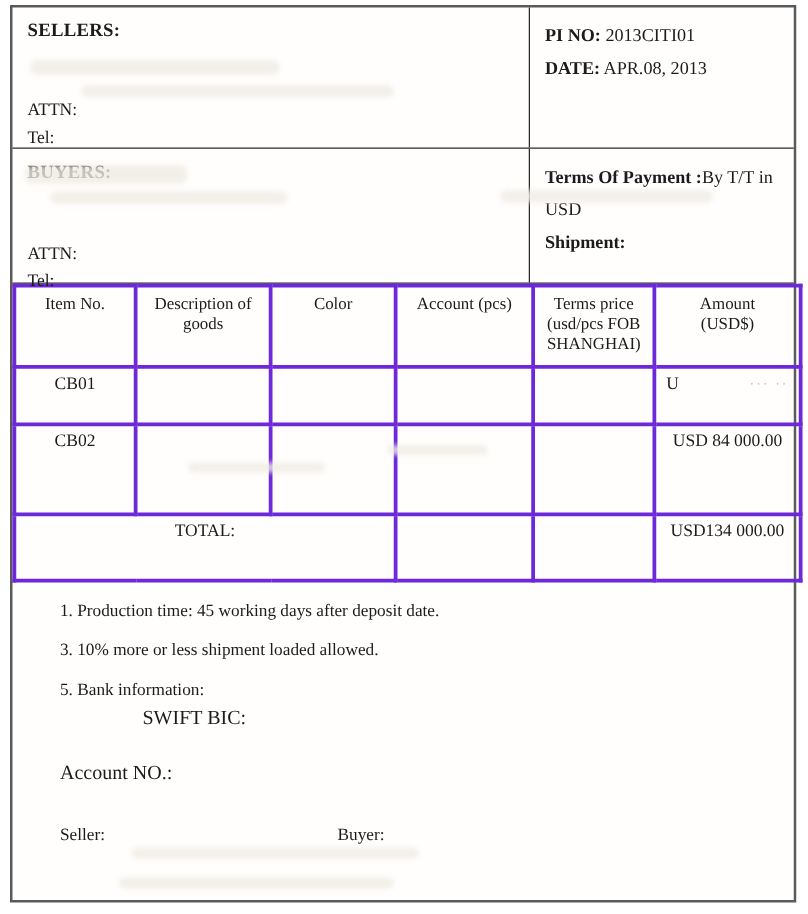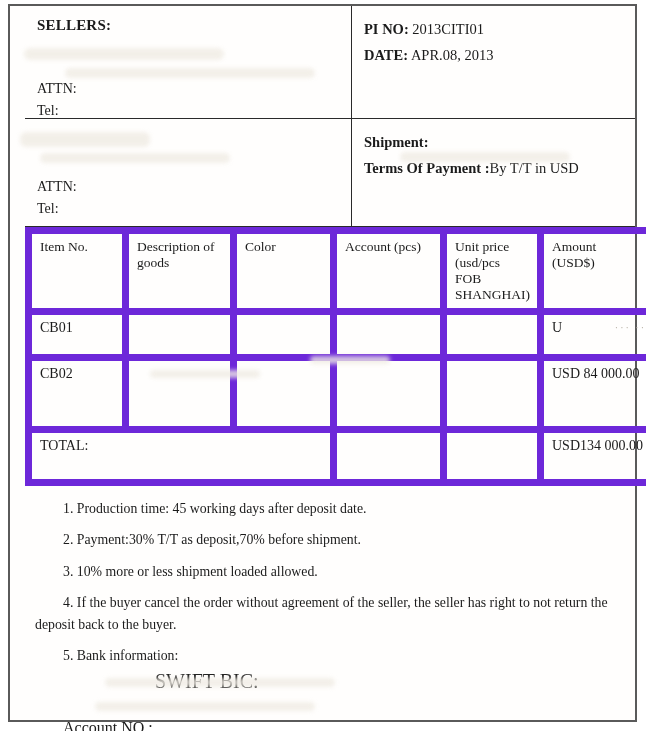--- a/index.html
+++ b/index.html
@@ -3,61 +3,61 @@
 <meta charset="utf-8">
 <style>
   html,body{margin:0;padding:0;background:#ffffff;}
   body{
     width:646px;height:731px;position:relative;
     font-family:"Liberation Serif","DejaVu Serif",serif;
     color:#1b1b1b;-webkit-font-smoothing:antialiased;
   }
   .sheet{
     position:absolute;left:8px;top:4px;width:629px;height:718px;
-    border:2px solid #5a5a5a;box-sizing:border-box;background:#fffefd;padding-left:15px;
+    border:2px solid #5a5a5a;box-sizing:border-box;background:#fffefd;
   }
   
   .top-row{display:flex;border-bottom:1px solid #2a2a2a;box-sizing:border-box;}
   .top-row.r1{height:113px;}
   .top-row.r2{height:108px;}
   .cell-left{flex:1;padding:11px 12px 0 12px;box-sizing:border-box;}
-  .cell-right{width:284px;border-left:1px solid #2a2a2a;padding:10px 12px 0 12px;box-sizing:border-box;}
+  .cell-right{width:212px;border-left:1px solid #2a2a2a;padding:10px 12px 0 12px;box-sizing:border-box;}
   .b{font-weight:bold;}
   .hdr-line{font-size:14.5px;line-height:26px;}
   .label-main{font-size:15px;font-weight:bold;letter-spacing:.2px;}
   .attn{font-size:14px;line-height:22px;margin-top:44px;}
   .attn2{font-size:14px;line-height:22px;margin-top:46px;}
   .tel{font-size:14px;line-height:22px;font-family:Liberation Serif, serif;}
   
   table.items{
     border-collapse:collapse;width:629px;table-layout:fixed;
     font-size:13.5px;
   }
   table.items th,table.items td{
-    border:7px solid #6d28d9;vertical-align:top;text-align:left;
+    border:3px solid #6d28d9;vertical-align:top;text-align:center;
     padding:5px 8px;box-sizing:border-box;font-weight:normal;overflow:hidden;
   }
   table.items tr.hdr{height:65px;}
   table.items tr.row1{height:46px;}
   table.items tr.row2{height:72px;margin-left:43px;}
   table.items tr.totalr{height:53px;}
   th .pre{white-space:pre-line;}
   th.c-desc{text-align:justify;}
   th.c-unit{text-align:center;}
   table.items td{font-size:14px;}
   .amount-flex{display:flex;justify-content:space-between;align-items:flex-start;}
   .faint-marks{
     font-size:10px;letter-spacing:2px;color:#b3ada2;line-height:12px;padding-top:2px;
   }
   
   .notes{
     padding:12px 14px 0 10px;font-size:13.8px;box-sizing:border-box;
   }
   .note{margin:0 0 10px 0;text-indent:28px;line-height:1.55;}
-  .swift{margin:2px 0 0 120px;font-size:20px;}
+  .swift{margin:2px 0 0 94px;font-size:16px;}
   .account{margin:26px 0 0 28px;font-size:16px;}
   .sign-row{display:flex;margin:32px 0 0 28px;font-size:13.8px;}
   .sign-seller{width:222px;}
   
   .smudge{
     position:absolute;background:#f0ece4;border-radius:6px;
     filter:blur(2px);opacity:.8;pointer-events:none;
   }
 </style>
 </head>
@@ -72,45 +72,46 @@
       <div class="tel">Tel:</div>
     </div>
     <div class="cell-right">
       <div class="hdr-line"><span class="b">PI NO:</span> <span>2013CITI01</span></div>
       <div class="hdr-line"><span class="b">DATE:</span> <span>APR.08, 2013</span></div>
     </div>
   </div>
 
   <div class="top-row r2">
     <div class="cell-left">
+      <div class="label-main">BUYERS:</div>
       <div class="attn2">ATTN:</div>
       <div class="tel">Tel:</div>
     </div>
     <div class="cell-right">
+      <div class="hdr-line"><span class="b">Terms Of Payment :</span><span>By T/T in USD</span></div>
       <div class="hdr-line b">Shipment:</div>
-      <div class="hdr-line"><span class="b">Terms Of Payment :</span><span>By T/T in USD</span></div>
     </div>
   </div>
 
   <table class="items">
     <colgroup>
       <col style="width:97px">
         <col style="width:108px">
         <col style="width:100px">
       <col style="width:110px">
         <col style="width:97px">
         <col style="width:117px">
     </colgroup>
     <tbody>
         <tr class="hdr">
       <th><span class="pre">Item No.</span></th>
       <th class="c-desc"><span>Description of goods</span></th>
       <th><span class="pre">Color</span></th>
       <th><span class="pre">Account (pcs)</span></th>
-      <th class="c-unit"><span class="pre">Unit price
+      <th class="c-unit"><span class="pre">Terms price
 (usd/pcs FOB
 SHANGHAI)</span></th>
       <th><span class="pre">Amount
 (USD$)</span></th>
     </tr>
     <tr class="row1">
       <td>CB01</td>
       <td></td>
       <td></td>
       <td></td>
@@ -134,23 +135,21 @@
       <td colspan="3">TOTAL:</td>
       <td></td>
       <td></td>
       <td>USD134 000.00</td>
     </tr>
   </tbody>
     </table>
 
   <div class="notes">
     <p class="note">1. Production time: 45 working days after deposit date.</p>
-    <p class="note">2. Payment:30% T/T as deposit,70% before shipment.</p>
     <p class="note">3. 10% more or less shipment loaded allowed.</p>
-    <p class="note">4. If the buyer cancel the order without agreement of the seller, the seller has right to not return the deposit back to the buyer.</p>
     <p class="note" style="margin-bottom:4px">5. Bank information:</p>
     <div class="swift">SWIFT BIC:</div>
     <div class="account">Account NO.:</div>
     <div class="sign-row">
       <span class="sign-seller">Seller:</span>
       <span>Buyer:</span>
     </div>
   </div>
 
   <div class="smudge" style="left:14px;top:42px;width:200px;height:12px"></div>

